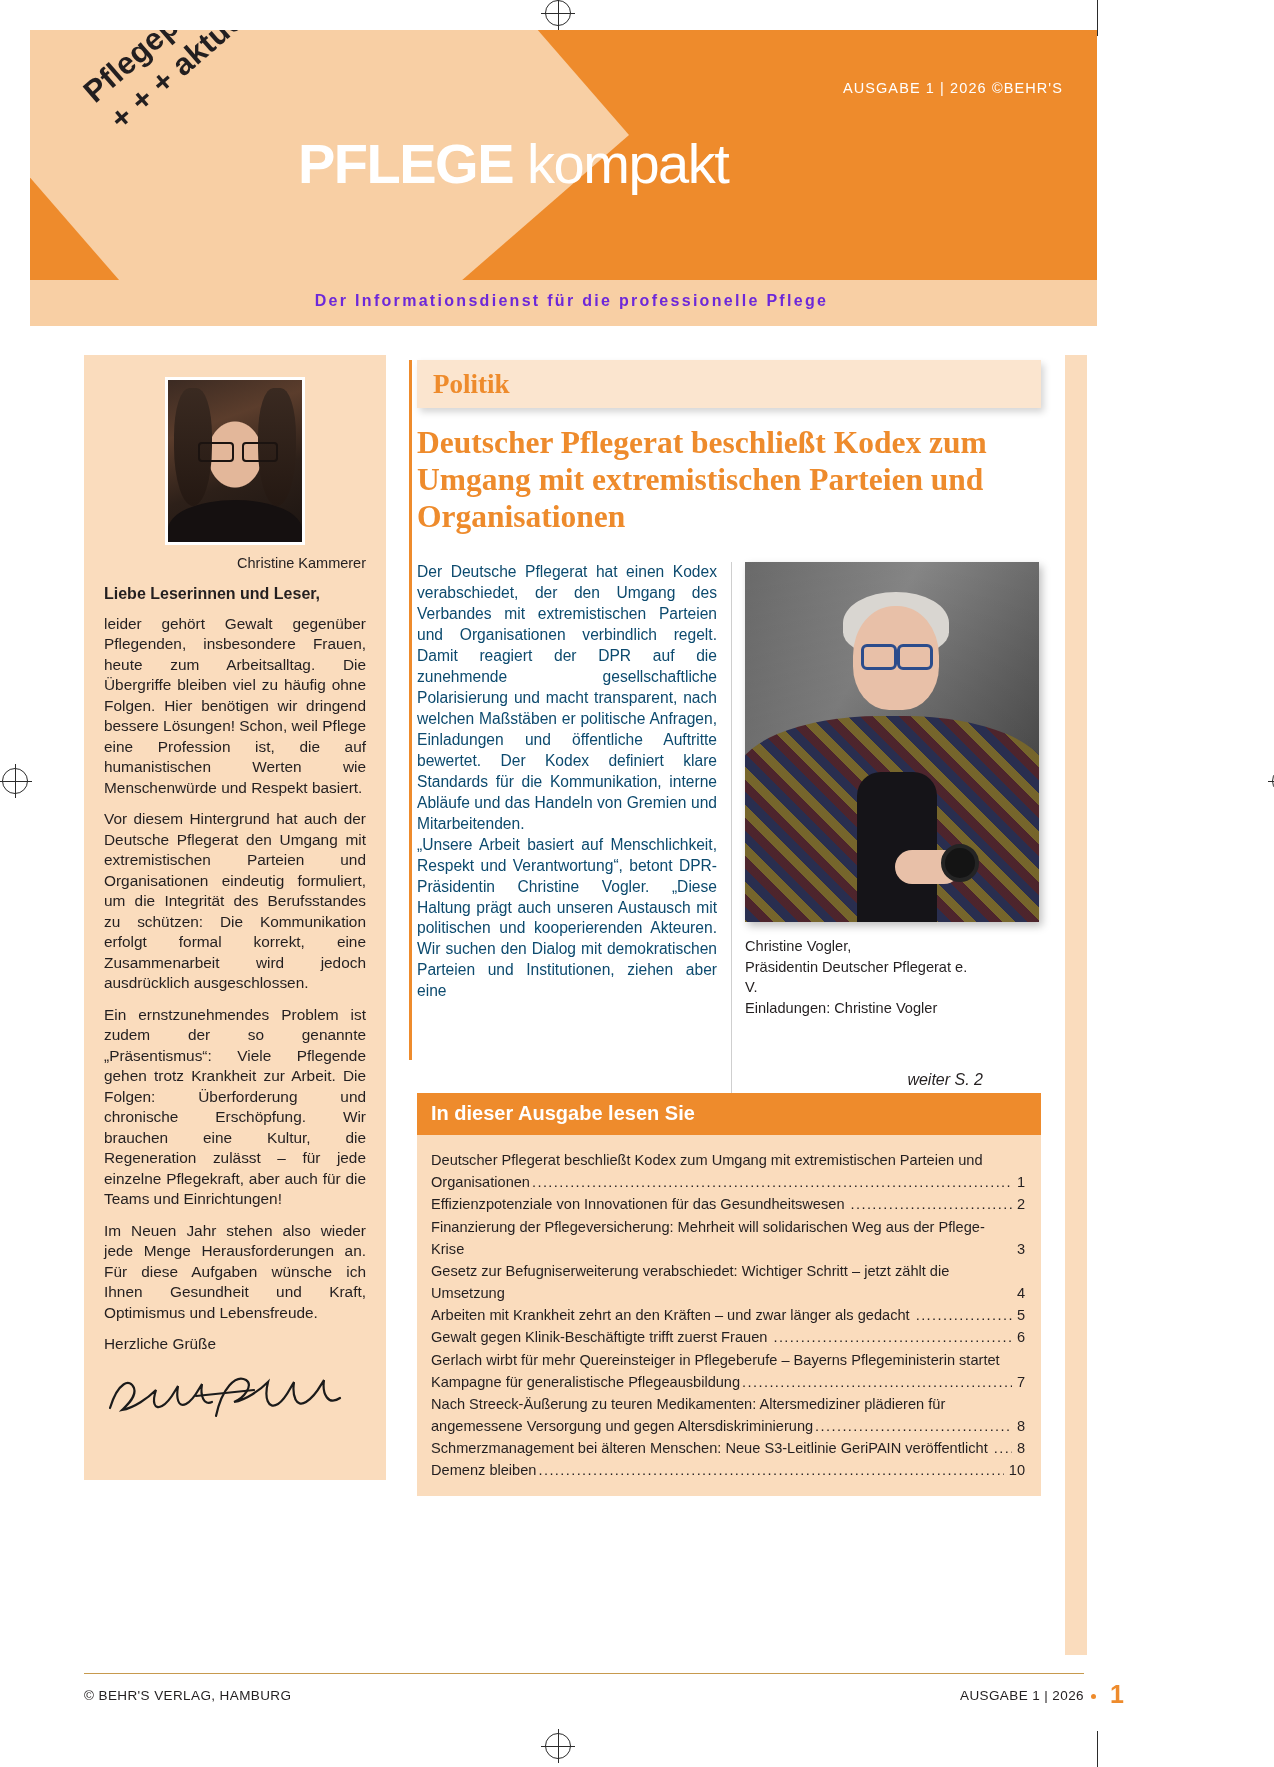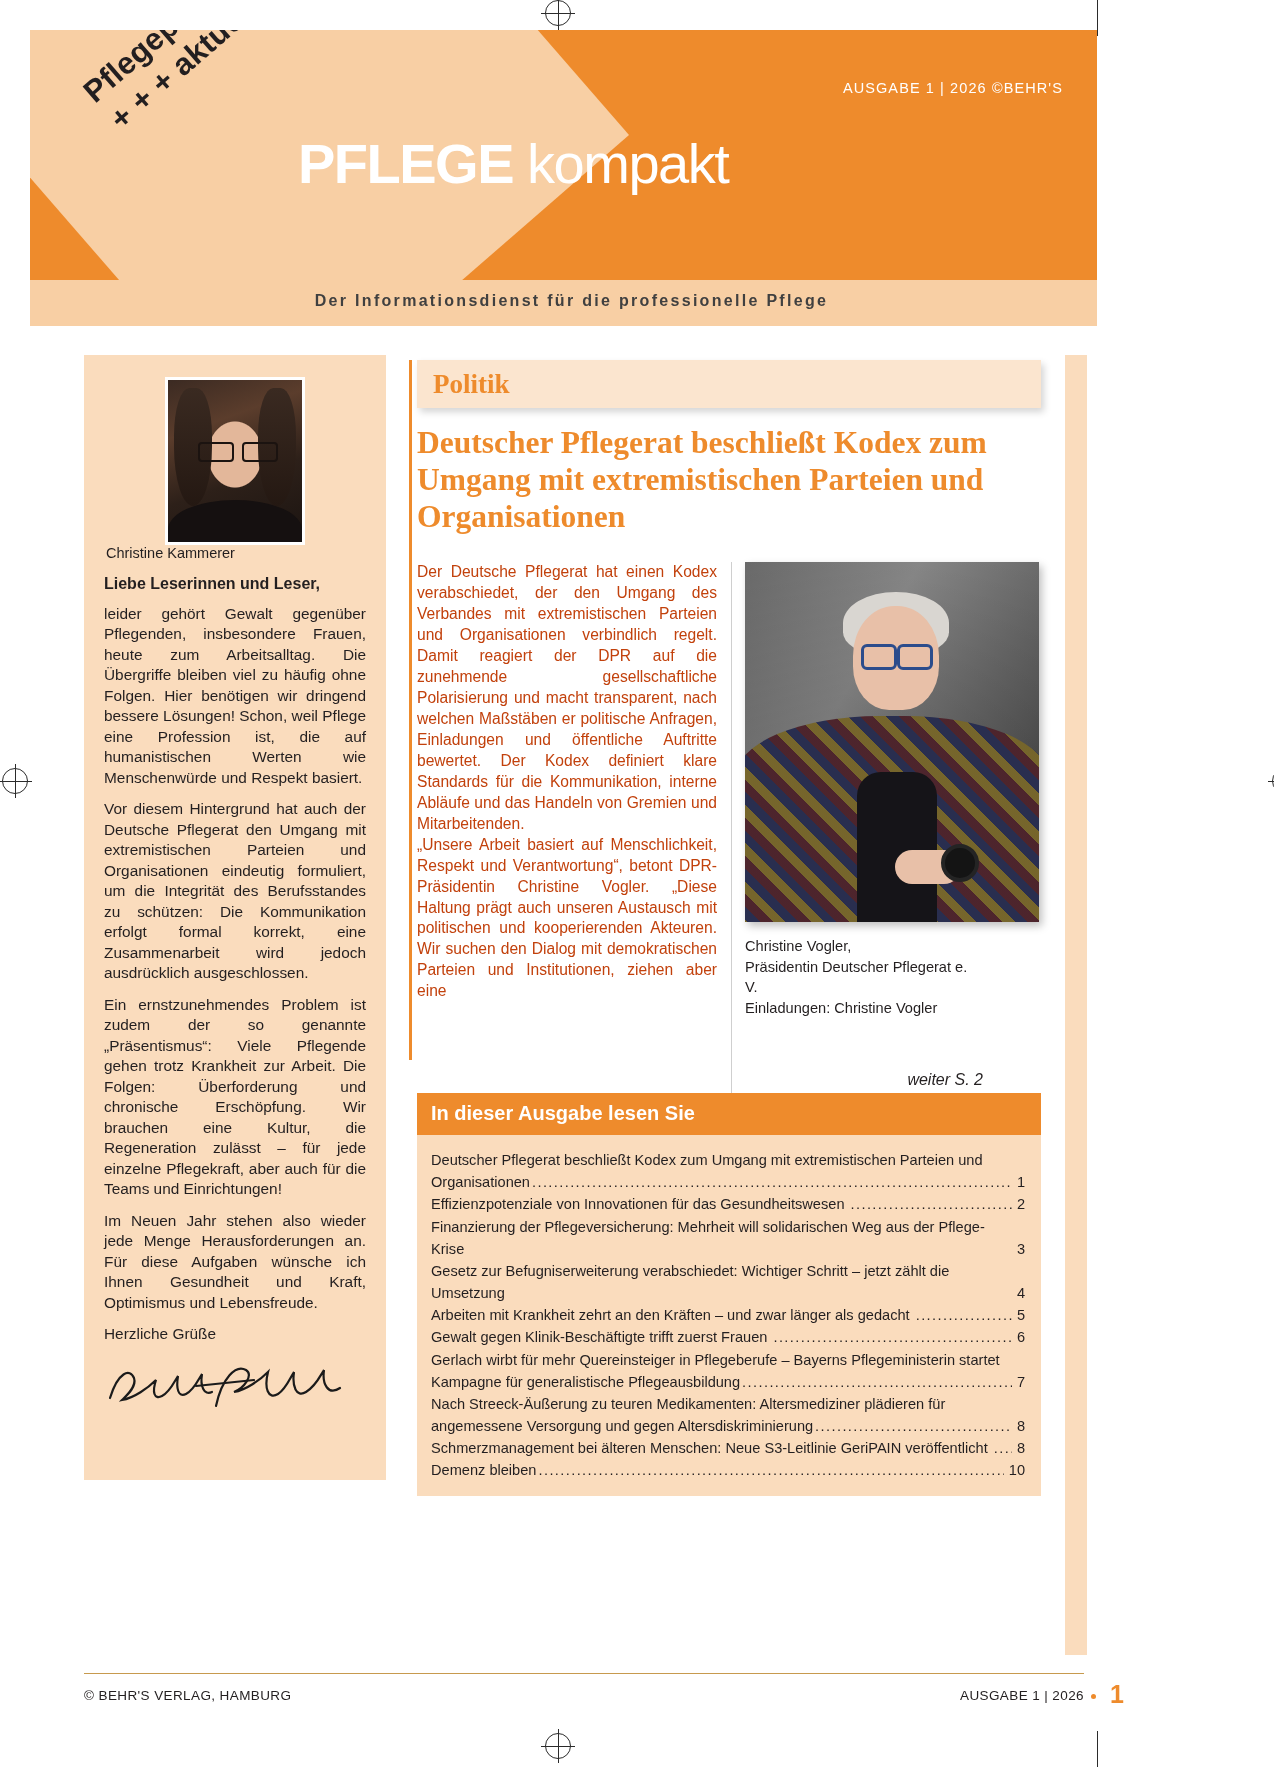--- a/index.html
+++ b/index.html
@@ -92,21 +92,21 @@
     position: absolute;
     left: 30px; top: 280px;
     width: 1067px; height: 46px;
     background: #f8cfa4;
   }
   .subtitle-bar span {
     position: absolute;
     left: 0; right: 0;
     top: 12px;
     text-align: center;
-    color: #404040;
+    color: #6d28d9;
     font-weight: bold;
     font-size: 16px;
     letter-spacing: 2.3px;
     margin-left: 16px;
   }
 
   
   .editorial {
     position: absolute;
     left: 84px; top: 355px;
@@ -142,23 +142,25 @@
     border: 2px solid #1b1310; border-radius: 4px;
   }
   .portrait .glasses i:first-child { left: 0; }
   .portrait .glasses i:last-child  { right: 0; }
   .portrait .shoulders {
     position: absolute; left: 0; right: 0; bottom: 0; height: 42px;
     background: #151010;
     border-radius: 50% 50% 0 0 / 70% 70% 0 0;
   }
   .portrait-name {
+    margin-top: 10px;
     font-size: 14.5px;
     color: #231f20;
     padding-left: 2px;
+    text-align: right;
   }
   .salutation {
     margin-top: 14px;
     font-size: 16px;
     font-weight: bold;
     color: #231f20;
   }
   .editorial p {
     margin: 11px 0 0 0;
     font-size: 15.4px;
@@ -205,21 +207,21 @@
     font-size: 31.5px;
     line-height: 1.17;
   }
 
   .article-col {
     position: absolute;
     left: 417px; top: 562px;
     width: 300px;
     font-size: 15.6px;
     line-height: 1.345;
-    color: #c2410c;
+    color: #0c4a6e;
     text-align: justify;
     hyphens: auto;
   }
   .article-col p { margin: 0; }
 
   .col-divider {
     position: absolute;
     left: 731px; top: 562px;
     width: 1px; height: 600px;
     background: #cfcfcf;

